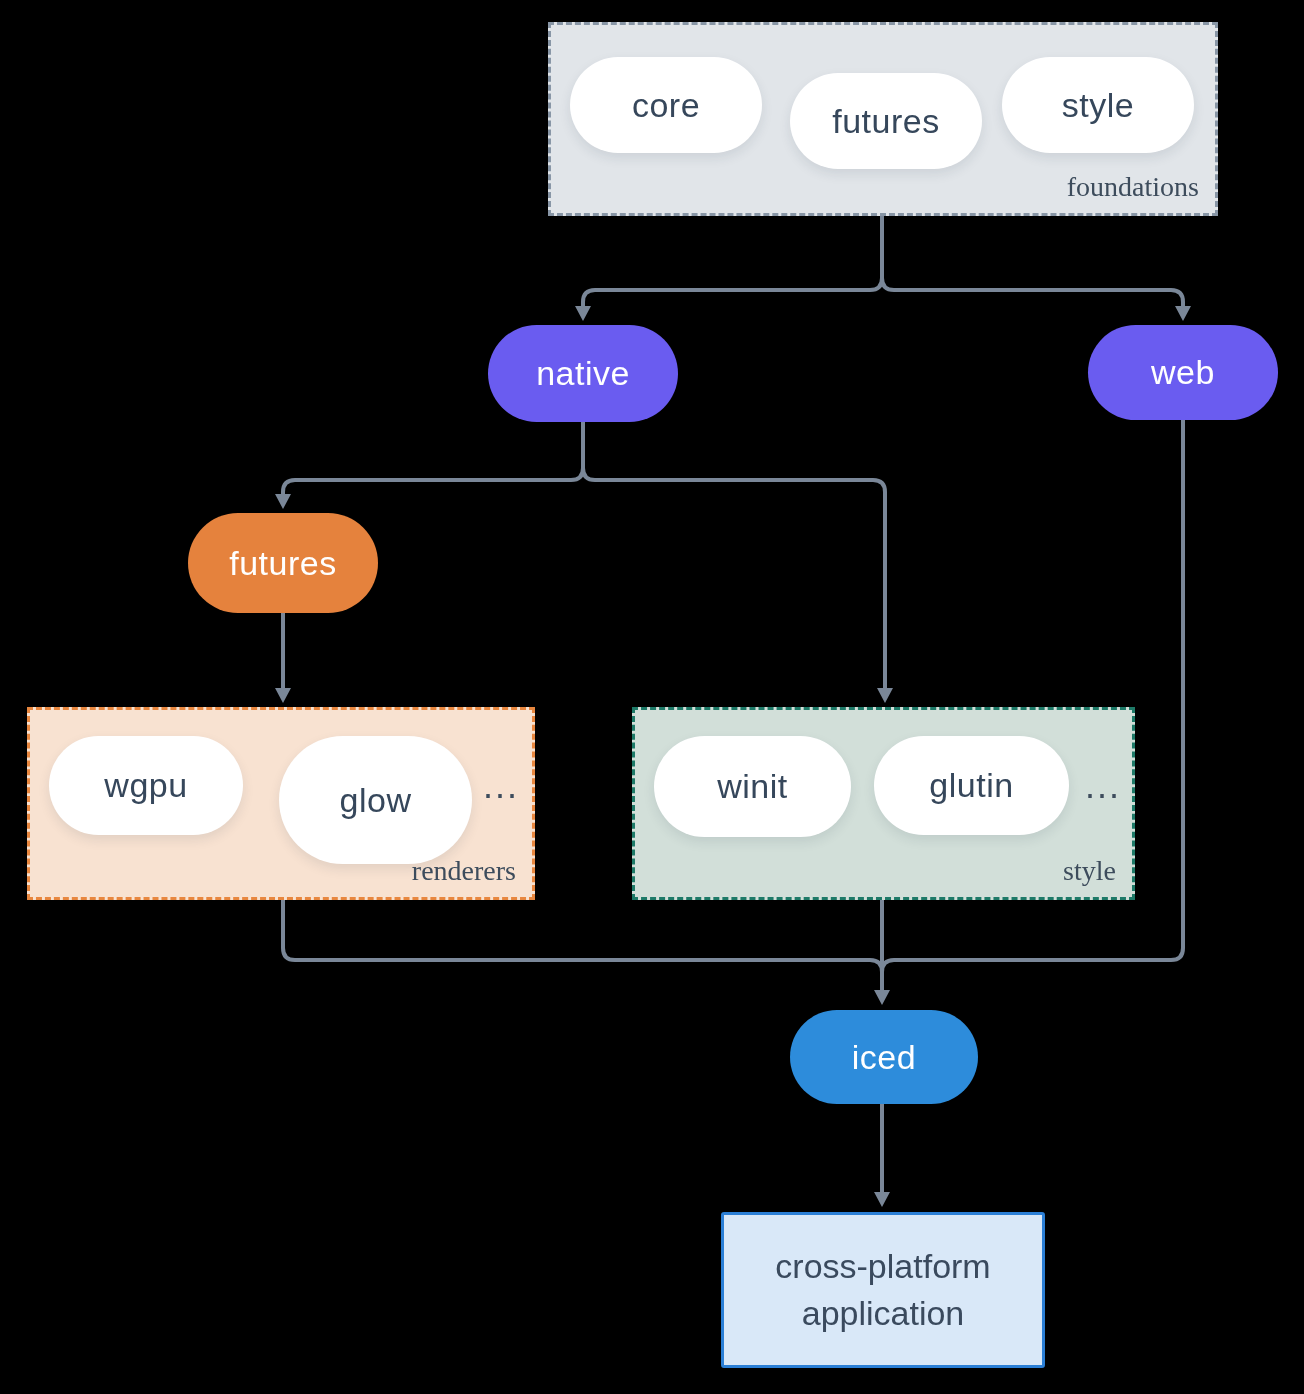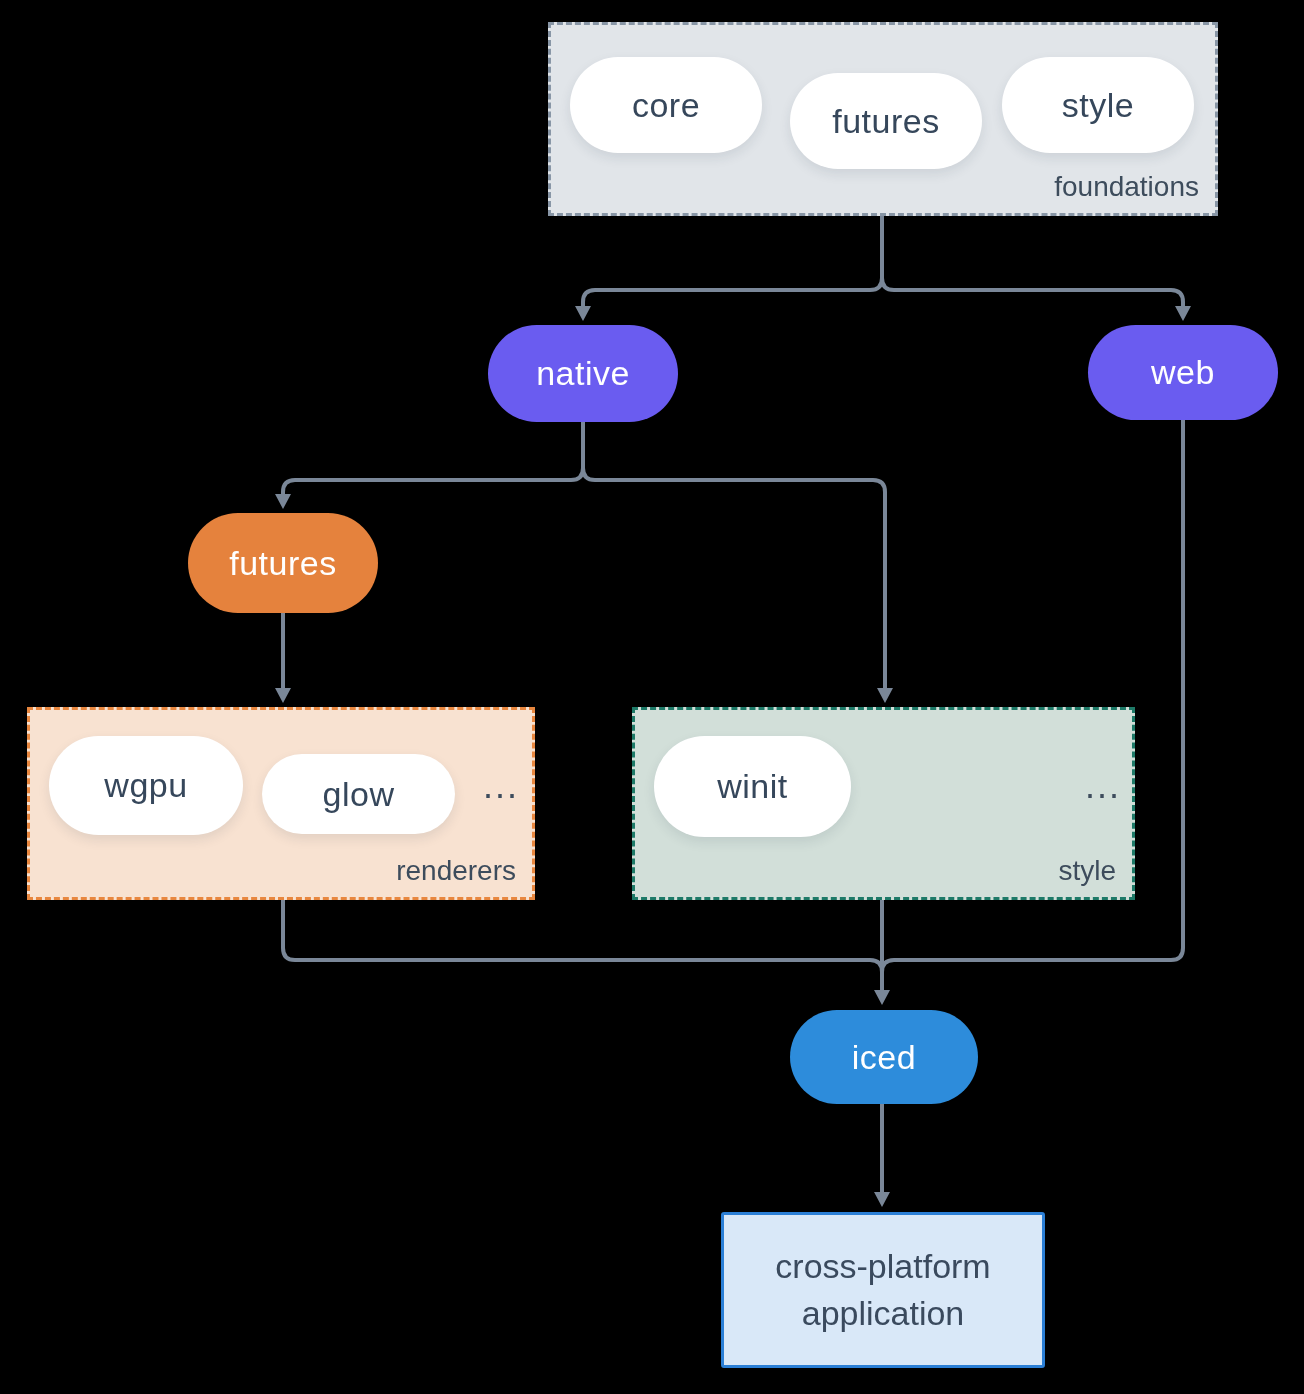--- a/index.html
+++ b/index.html
@@ -5,21 +5,21 @@
   html,body{margin:0;padding:0;background:#000;}
   #canvas{
     position:relative;width:1304px;height:1394px;background:#000000;
     font-family:"Liberation Sans", sans-serif;overflow:hidden;border-radius:28px;
   }
   #edges{position:absolute;left:0;top:0;width:1304px;height:1394px;}
   .edge{stroke:#7A8798;stroke-width:4;fill:none;stroke-linecap:butt;}
   .arrowhead{fill:#7A8798;stroke:none;}
   .group{position:absolute;box-sizing:border-box;}
   .group-label{
-    position:absolute;right:16px;bottom:10px;font-size:28px;color:#3D4C5C;
+    position:absolute;right:16px;bottom:10px;font-size:28px;color:#3D4C5C;font-family:Liberation Serif, serif;
   }
   .pill{
     position:absolute;border-radius:999px;display:flex;align-items:center;
     justify-content:center;font-size:34px;letter-spacing:0.5px;
   }
   .pill.white{background:#ffffff;color:#36475B;box-shadow:0 5px 12px rgba(30,50,70,0.10);}
   .pill.purple{background:#6A5CF0;color:#ffffff;}
   .pill.orange{background:#E5823D;color:#ffffff;}
   .pill.blue{background:#2D8CDB;color:#ffffff;}
   .dots{
@@ -81,27 +81,28 @@
     <div class="group-label">foundations</div>
   </div>
 
   <div class="pill purple" style="left:488px;top:325px;width:190px;height:97px;">native</div>
   <div class="pill purple" style="left:1088px;top:325px;width:190px;height:95px;">web</div>
 
   <div class="pill orange" style="left:188px;top:513px;width:190px;height:100px;">futures</div>
 
   <div class="group" id="g-renderers">
     <div class="pill white" style="left:19px;top:26px;width:194px;height:99px;">wgpu</div>
-    <div class="pill white" style="left:232px;top:26px;width:193px;height:80px;margin-top:18px;">glow</div>
+    <div class="pill white" style="left:249px;top:26px;width:193px;height:128px;">glow</div>
     <div class="dots" style="left:446px;top:26px;width:50px;height:99px;">...</div>
     <div class="group-label">renderers</div>
   </div>
 
   <div class="group" id="g-shells">
     <div class="pill white" style="left:19px;top:26px;width:197px;height:101px;">winit</div>
+    <div class="pill white" style="left:239px;top:26px;width:195px;height:99px;">glutin</div>
     <div class="dots" style="left:443px;top:26px;width:50px;height:99px;">...</div>
     <div class="group-label">style</div>
   </div>
 
   <div class="pill blue" style="left:790px;top:1010px;width:188px;height:94px;">iced</div>
 
   <div id="app-box">
     <span>cross-platform</span>
     <span>application</span>
   </div>

